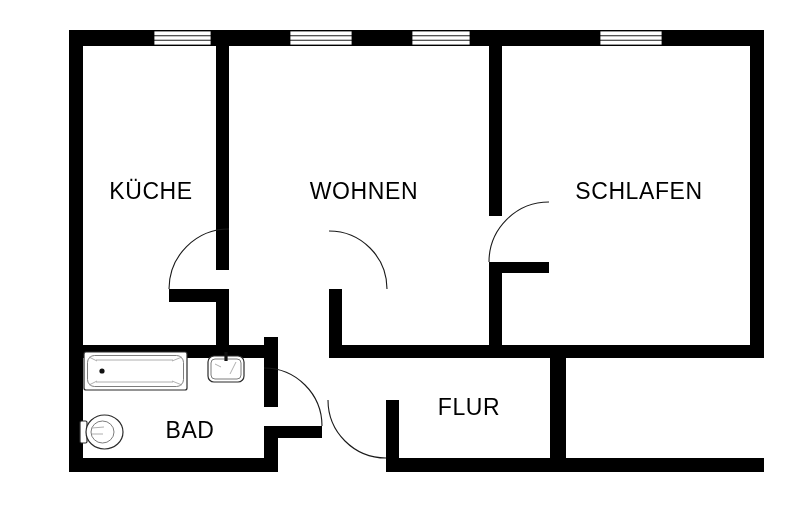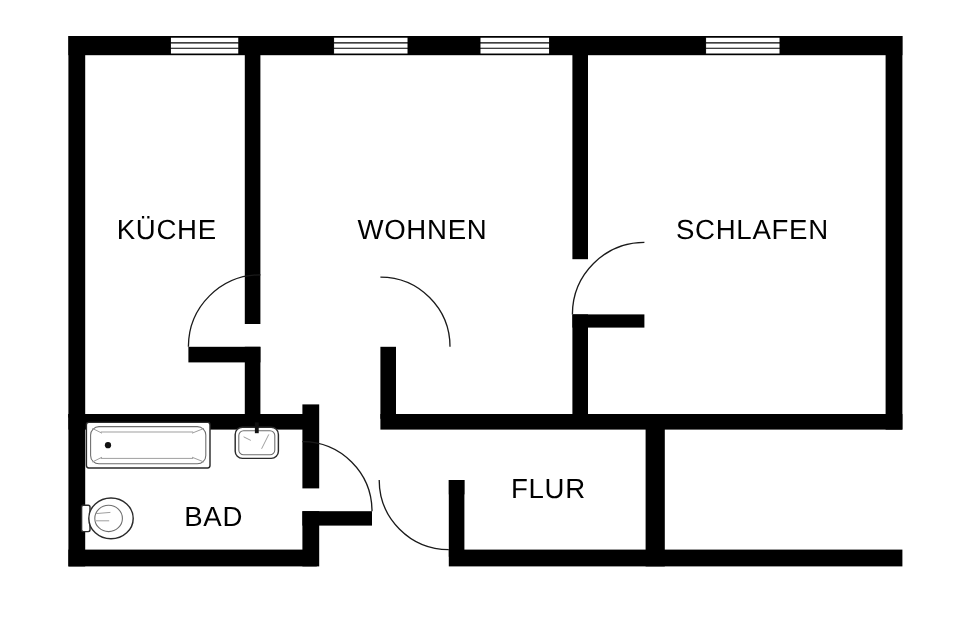--- a/index.html
+++ b/index.html
@@ -12,20 +12,21 @@
     width: 800px;
     height: 523px;
     font-family: "Liberation Sans", sans-serif;
     overflow: hidden;
   }
   #floorplan-root {
     position: relative;
     width: 716px;
     height: 523px;
     background: #ffffff;
+    margin-left: 12px;
   }
   #floorplan-svg {
     display: block;
     width: 800px;
     height: 523px;
   }
   .room-label {
     font-family: "Liberation Sans", sans-serif;
     font-size: 23px;
     fill: #000000;

